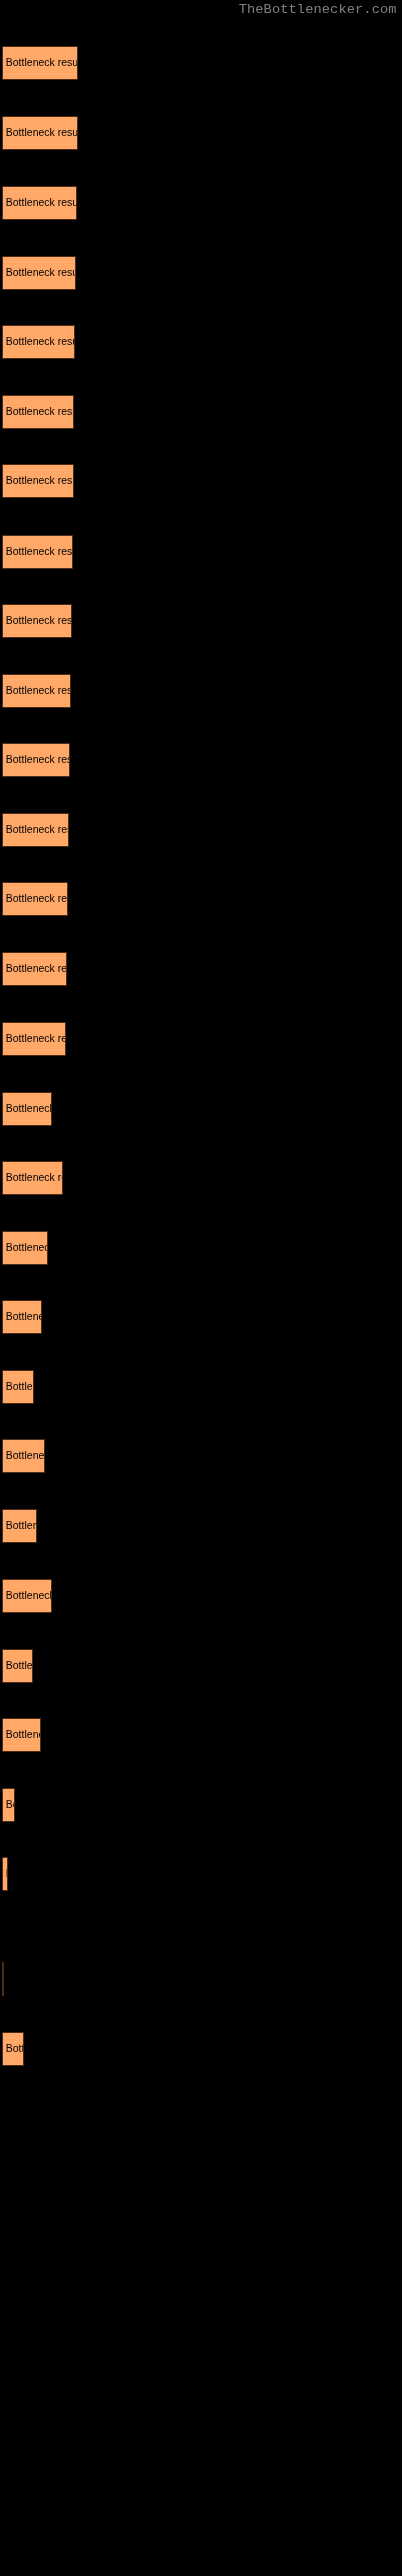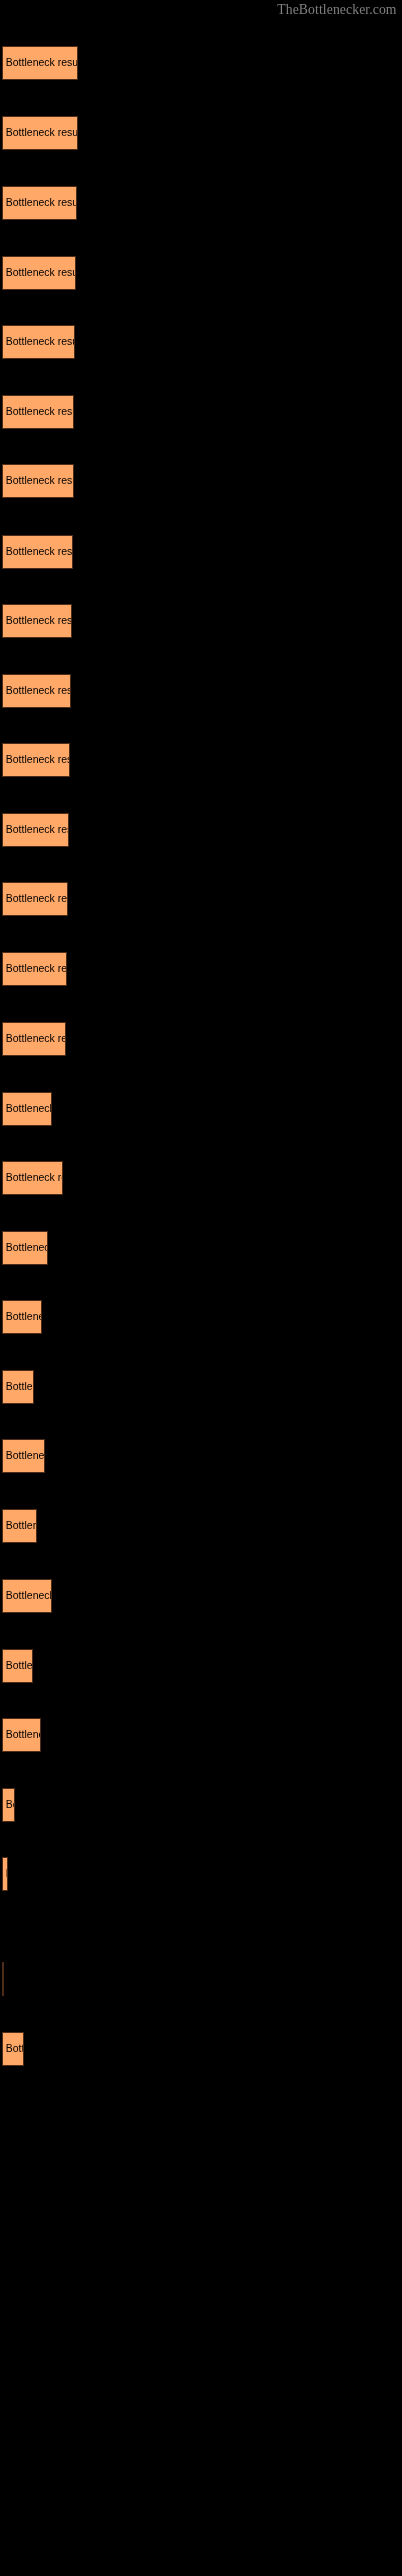--- a/index.html
+++ b/index.html
@@ -16,21 +16,21 @@
   }
   #chart-root {
     position: absolute;
     inset: 0;
     background: #000000;
   }
   #watermark {
     position: absolute;
     top: 1.6px;
     right: 6.4px;
-    font-family: Liberation Serif, serif;
+    font-family: Liberation Mono, monospace;
     font-size: 13.7px;
     color: #808080;
     letter-spacing: 0.1px;
     white-space: nowrap;
     user-select: none;
   }
   #bars-layer {
     position: absolute;
     left: 0;
     top: 0;

